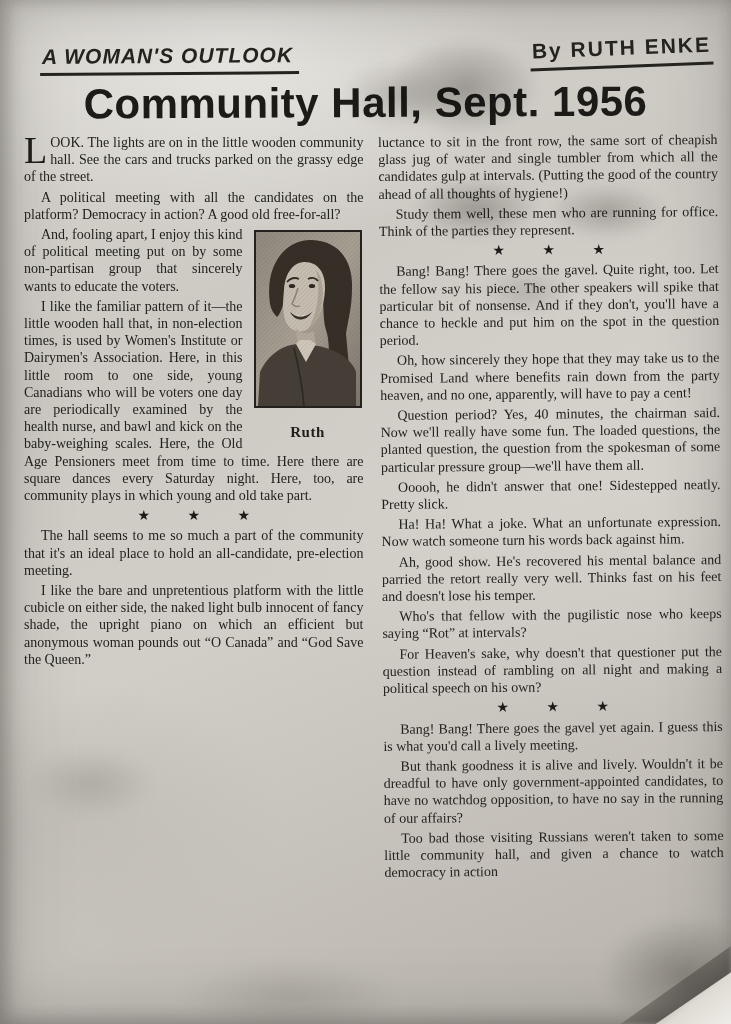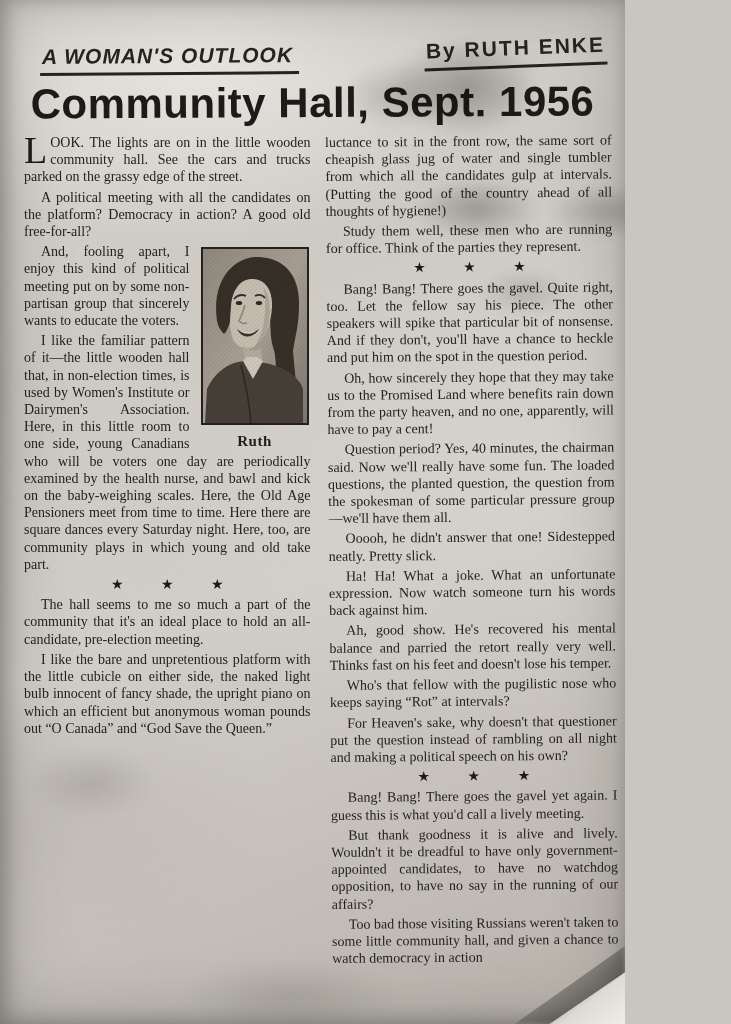--- a/index.html
+++ b/index.html
@@ -1,19 +1,19 @@
 <!DOCTYPE html>
 <html><head>
 <meta charset="utf-8">
 <style>
   html,body{margin:0;padding:0;}
   body{width:731px;height:1024px;overflow:hidden;
     font-family:"Liberation Serif","DejaVu Serif",serif;
     background:#c9c6c0;}
-  .page{position:relative;width:625px;height:1024px;overflow:hidden;
+  .page{position:relative;width:731px;height:1024px;overflow:hidden;
     background:
       radial-gradient(ellipse 420px 260px at 32% 6%, rgba(235,233,229,.8) 0%, rgba(235,233,229,0) 70%),
       radial-gradient(ellipse 500px 380px at 80% 45%, rgba(216,213,207,.6) 0%, rgba(216,213,207,0) 70%),
       radial-gradient(ellipse 300px 200px at 10% 80%, rgba(186,182,175,.55) 0%, rgba(186,182,175,0) 70%),
       linear-gradient(158deg,#d7d4ce 0%,#cdcac4 30%,#d1cec7 55%,#c2beb7 82%,#b7b3ab 100%);
     color:#211f1c;}
   .vignette{position:absolute;inset:0;z-index:8;pointer-events:none;
     box-shadow:inset 0 0 70px rgba(45,42,38,.28), inset 8px 0 18px rgba(45,42,38,.22), inset 0 -6px 16px rgba(45,42,38,.12);}
   
   .kicker{position:absolute;left:40px;top:44px;z-index:2;
@@ -39,21 +39,21 @@
   .col p{margin:0 0 3px 0;text-indent:17px;}
   .col p.no-indent{text-indent:0;}
   .dropcap{float:left;font-size:38px;line-height:29px;padding:2px 3px 0 0;
     font-weight:500;color:#1e1c18;}
   .stars{text-align:center;text-indent:0 !important;margin:2px 0 3px 0 !important;
     font-size:14px;letter-spacing:0;word-spacing:34px;color:#1d1b18;}
   
   .photo-wrap{float:right;width:112px;margin:4px 0 2px 9px;text-align:center;}
   .photo{border:2px solid #23211d;display:block;width:104px;height:174px;
     background:#9b948a;margin:0 auto;}
-  .photo-caption{font-weight:bold;font-size:15px;margin-top:8px;color:#1f1d1a;
+  .photo-caption{font-weight:bold;font-size:15px;margin-top:16px;color:#1f1d1a;
     text-align:center;letter-spacing:.5px;}
   
   .stain{position:absolute;z-index:5;pointer-events:none;filter:blur(5px);
     mix-blend-mode:multiply;border-radius:48% 52% 55% 45%;}
   .s1{left:388px;top:38px;width:152px;height:98px;
     background:radial-gradient(closest-side,rgba(88,85,78,.42),rgba(88,85,78,.18) 60%,rgba(88,85,78,0));}
   .s1b{left:340px;top:60px;width:110px;height:70px;
     background:radial-gradient(closest-side,rgba(95,92,84,.25),rgba(95,92,84,0));}
   .s2{left:412px;top:178px;width:128px;height:62px;
     background:radial-gradient(closest-side,rgba(90,87,80,.38),rgba(90,87,80,0));}

